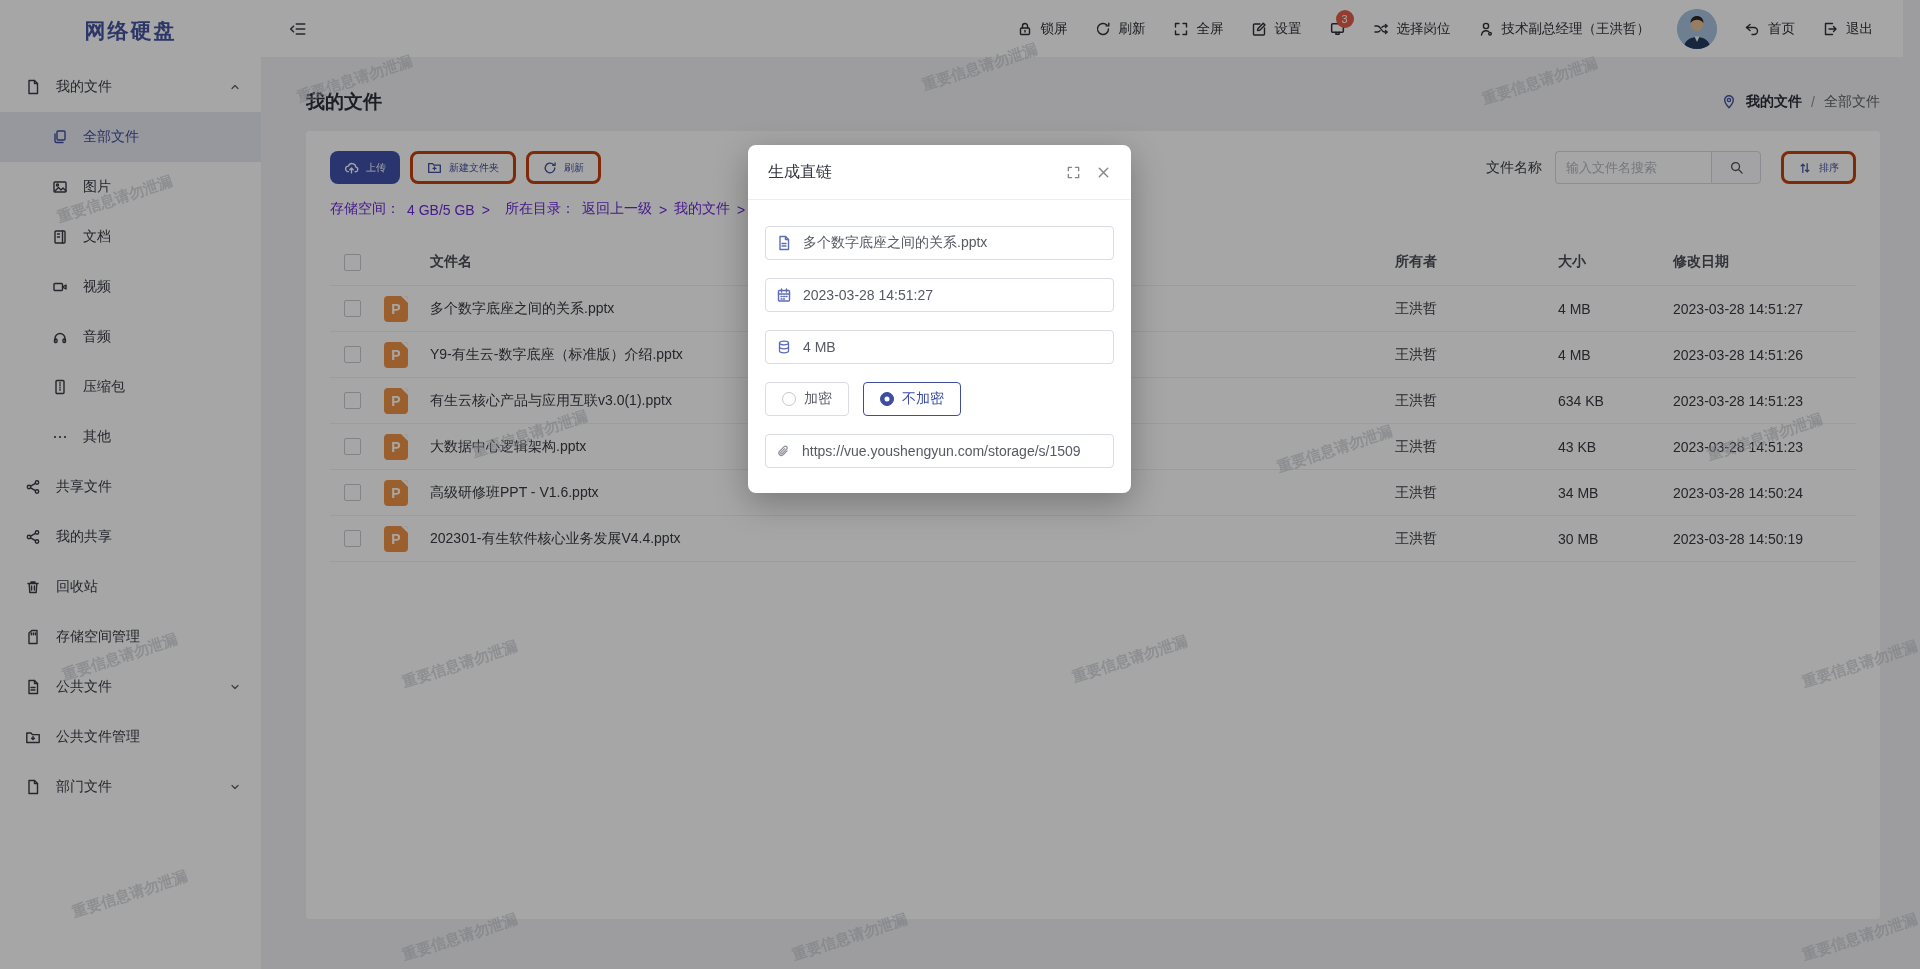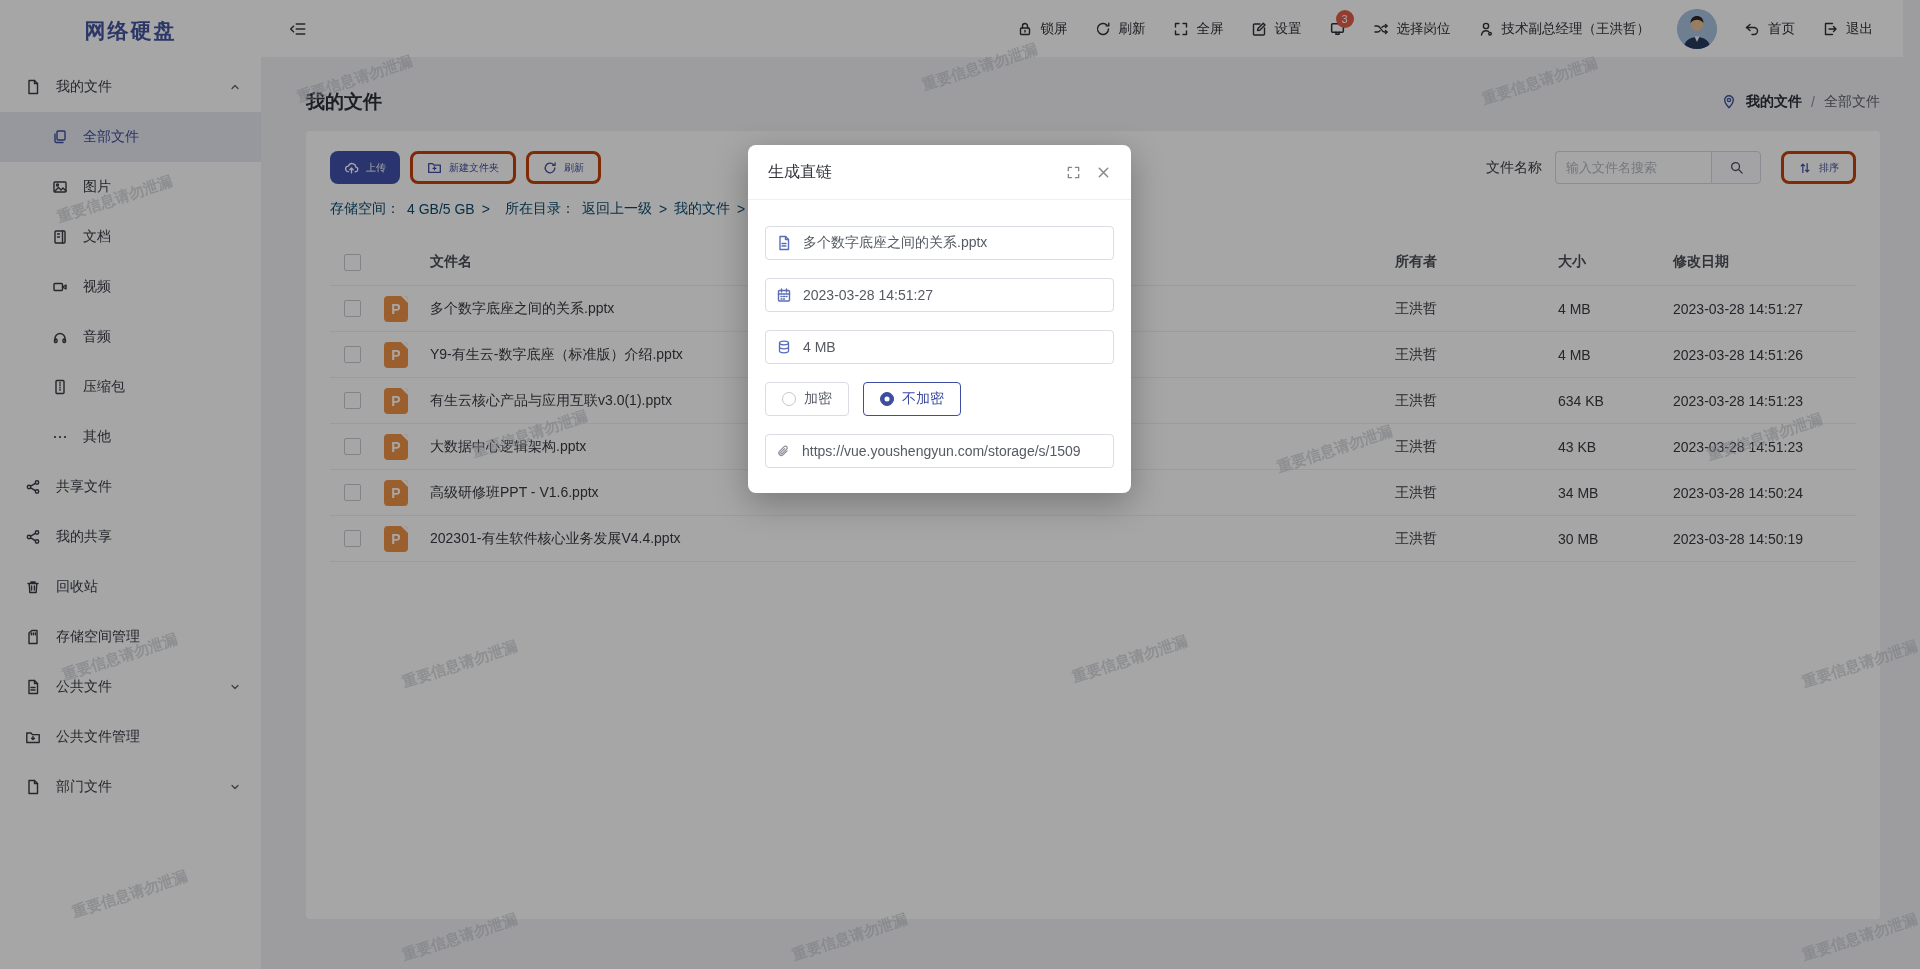--- a/index.html
+++ b/index.html
@@ -49,21 +49,21 @@
   .btn-outline{border:3px solid #c2410c;color:#414f9e;background:#fff;margin-left:10px;}
   .toolbar-right{margin-left:auto;display:flex;align-items:center;}
   .search-label{font-size:14px;color:#3d4046;margin-right:13px;}
   .search-input{width:156px;height:33px;border:1px solid #d5d9e2;border-right:none;border-radius:4px 0 0 4px;
                 padding:0 10px;font-size:13px;color:#333;outline:none;box-sizing:border-box;font-family:inherit;}
   .search-input::placeholder{color:#b4b8c2;}
   .search-btn{width:50px;height:33px;border:1px solid #d5d9e2;border-radius:0 4px 4px 0;background:#fafbfd;
               display:flex;align-items:center;justify-content:center;color:#4b4e55;cursor:pointer;box-sizing:border-box;}
   .sort-btn{margin-left:20px;}
 
-  .pathbar{margin-top:16px;display:flex;align-items:center;gap:7px;font-size:14px;color:#0c4a6e;white-space:nowrap;}
+  .pathbar{margin-top:16px;display:flex;align-items:flex-end;gap:7px;font-size:14px;color:#6d28d9;white-space:nowrap;}
   .pathbar .lnk{cursor:pointer;}
   .pathbar .u{text-decoration:underline;}
 
   .table{margin-top:21px;}
   .trow{display:grid;grid-template-columns:40px 46px 965px 163px 115px 1fr;align-items:center;
         height:45px;border-bottom:1px solid #eef0f4;padding-left:14px;}
   .trow.thead{height:46px;}
   .th{font-size:14px;font-weight:bold;color:#4c4f57;}
   .td{font-size:14px;color:#383b42;}
   .checkbox{width:15px;height:15px;border:1px solid #c6cad2;border-radius:2px;background:#fff;cursor:pointer;}

